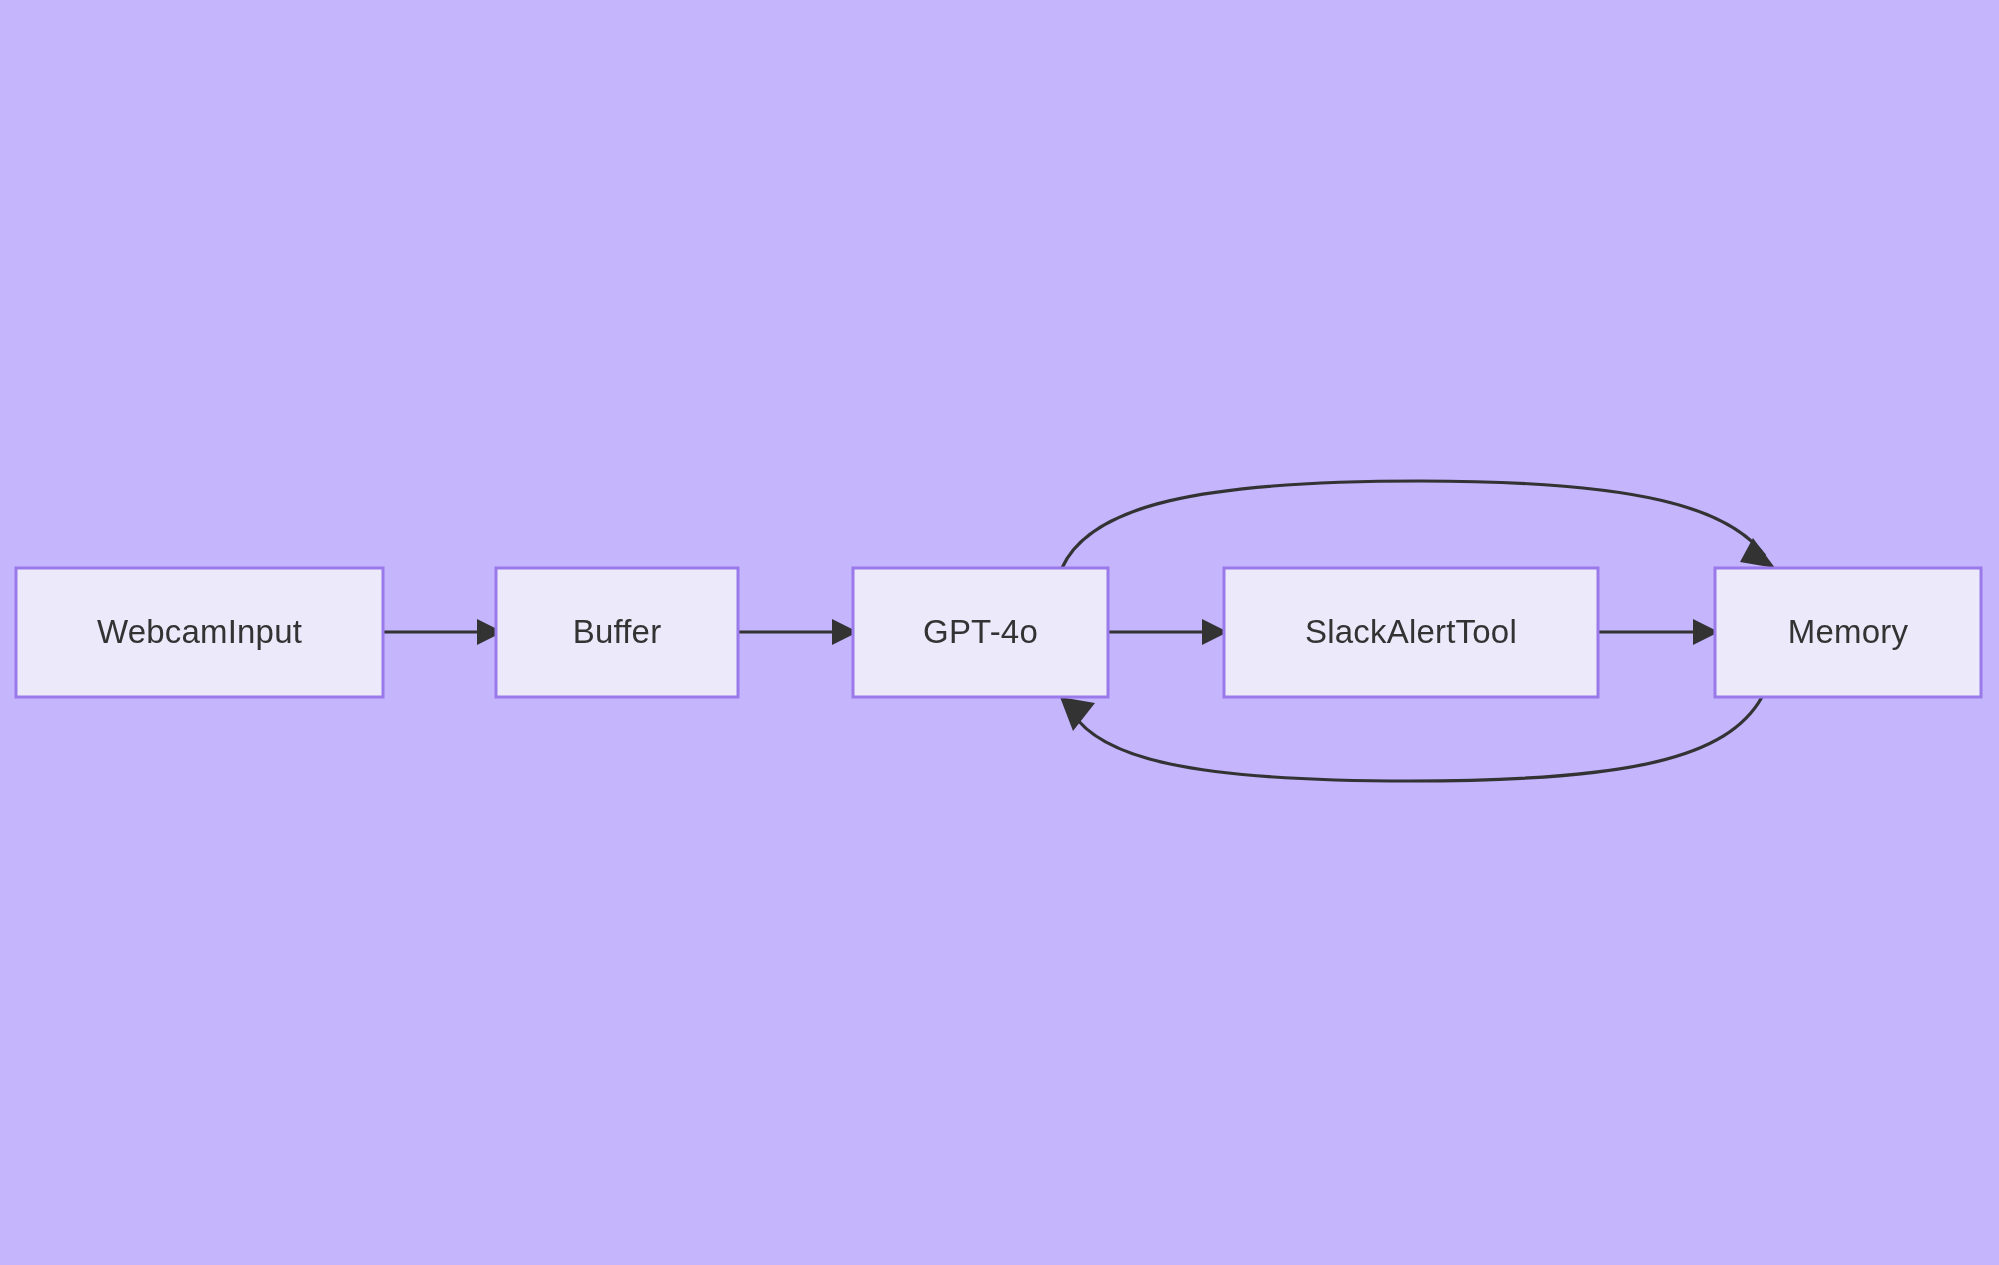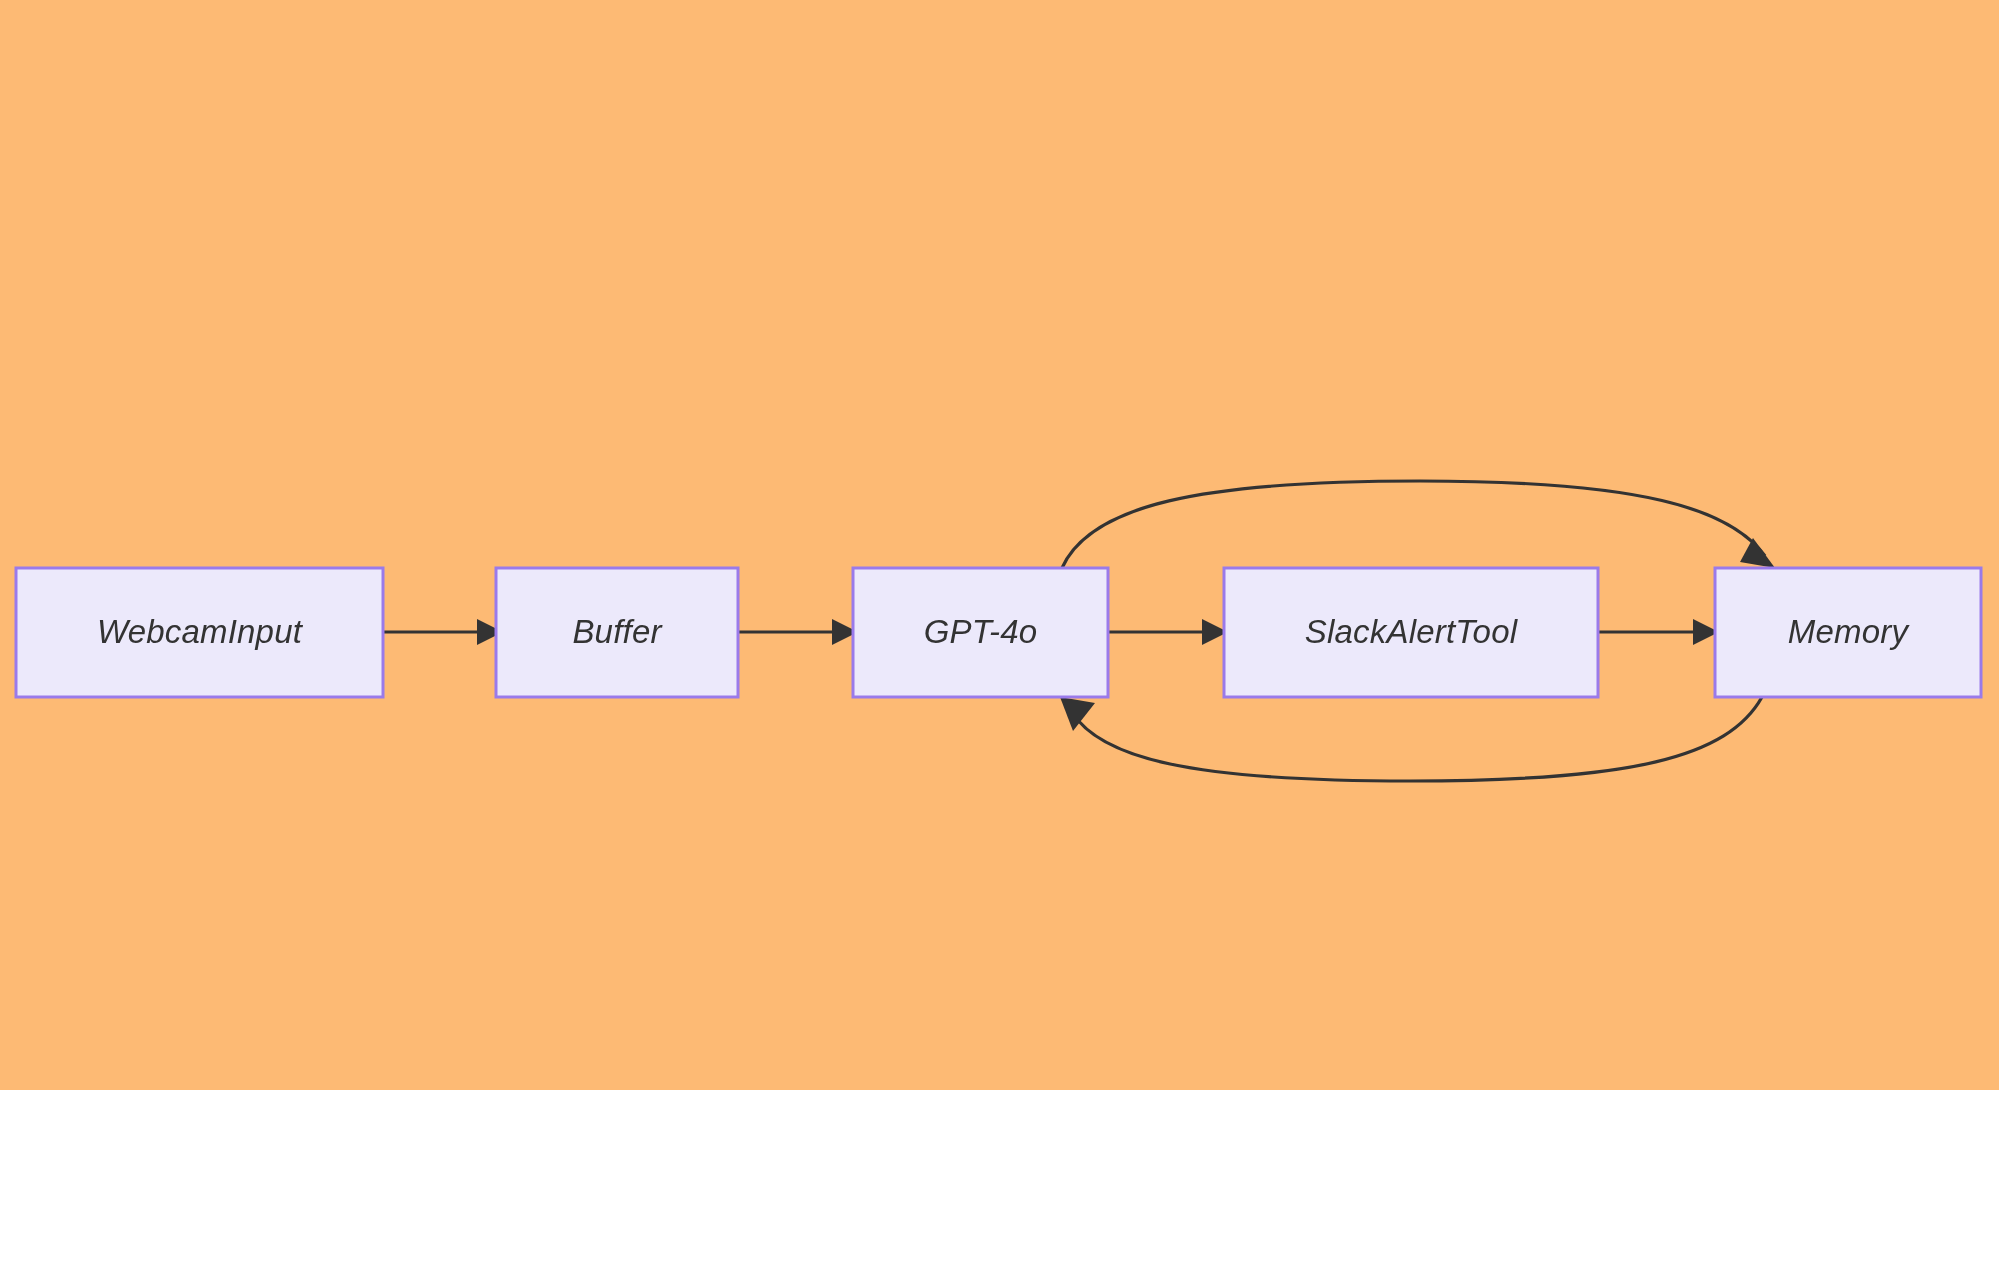--- a/index.html
+++ b/index.html
@@ -9,23 +9,22 @@
   }
   body {
     width: 1999px;
     height: 1265px;
     font-family: "Liberation Sans", sans-serif;
     overflow: hidden;
   }
   #diagram-canvas {
     position: relative;
     width: 1999px;
-    height: 1090px;
-    background: #fdba74;
-    font-style: italic;
+    height: 1265px;
+    background: #c4b5fd;
   }
   svg.flowchart {
     display: block;
     width: 1999px;
     height: 1265px;
   }
   .node-rect {
     fill: #ece9fb;
     stroke: #9a7aea;
     stroke-width: 3px;

